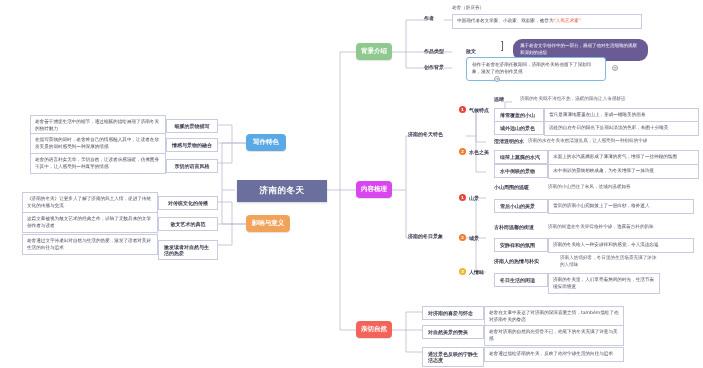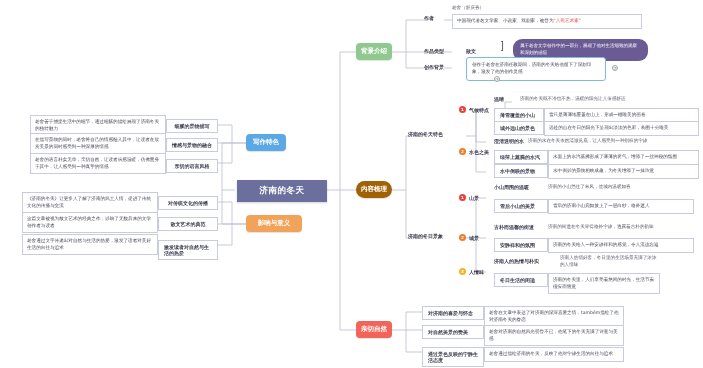--- a/index.html
+++ b/index.html
@@ -20,21 +20,21 @@
     background: #6b6f9e; color: #ffffff; border-radius: 0;
     font-size: 8.5px; font-weight: bold; letter-spacing: .5px;
     padding: 5px 9px; justify-content: center;
     box-shadow: 0 1px 2px rgba(0,0,0,.18);
   }
   
   .l1 { border-radius: 4px; font-size: 6.5px; font-weight: bold;
         padding: 4px 0; justify-content: center; color:#fff;
         box-shadow: 0 1px 1px rgba(0,0,0,.12); }
   .l1.green  { background:#8fc98f; }
-  .l1.purple { background:#a16207;border-radius:11px; }
+  .l1.purple { background:#d946ef; }
   .l1.red    { background:#f2645a; }
   .l1.blue   { background:#5aa9e6; }
   .l1.orange { background:#f2a35a; }
 
   
   .l2 { font-size: 5px; color:#3b3b4f; font-weight: bold; }
 
   
   .box {
     border: 1px solid #c9cbe0; background:#ffffff;
@@ -220,21 +220,21 @@
 
   <div class="node l1 blue" style="left:246px; top:134px; width:40px;">写作特色</div>
 
   <div class="node boxed-label" style="left:166px; top:119px; width:52px; justify-content:center;">细腻的景物描写</div>
   <div class="node box" style="left:30px; top:115px; width:136px;">老舍善于捕捉生活中的细节，通过细腻的描绘展现了济南冬天的独特魅力</div>
   <div class="node boxed-label" style="left:166px; top:138px; width:52px; justify-content:center;">情感与景物的融合</div>
   <div class="node box" style="left:30px; top:133px; width:136px;">在描写景物的同时，老舍将自己的情感融入其中，让读者在欣赏美景的同时感受到一种深厚的情感</div>
   <div class="node boxed-label" style="left:166px; top:159px; width:52px; justify-content:center;">亲切的语言风格</div>
   <div class="node box" style="left:30px; top:153px; width:136px;">老舍的语言朴实无华，亲切自然，让读者倍感温暖，仿佛置身于其中，让人感受到一种真挚的情感</div>
 
-  <div class="node l1 orange" style="left:246px; top:215px; width:56px;">影响与意义</div>
+  <div class="node l1 orange" style="left:246px; top:215px; width:44px;">影响与意义</div>
 
   <div class="node boxed-label" style="left:158px; top:196px; width:60px; justify-content:center;">对传统文化的传播</div>
   <div class="node box" style="left:22px; top:192px; width:136px;">《济南的冬天》让更多人了解了济南的风土人情，促进了传统文化的传播与交流</div>
   <div class="node boxed-label" style="left:158px; top:217px; width:60px; justify-content:center;">散文艺术的典范</div>
   <div class="node box" style="left:22px; top:212px; width:136px;">这篇文章被视为散文艺术的经典之作，影响了无数后来的文学创作者与读者</div>
   <div class="node boxed-label" style="left:158px; top:240px; width:60px; justify-content:center;">激发读者对自然与生活的热爱</div>
   <div class="node box" style="left:22px; top:234px; width:136px;">老舍通过文字传递出对自然与生活的热爱，激发了读者对美好生活的向往与追求</div>
 
 </div>
 

